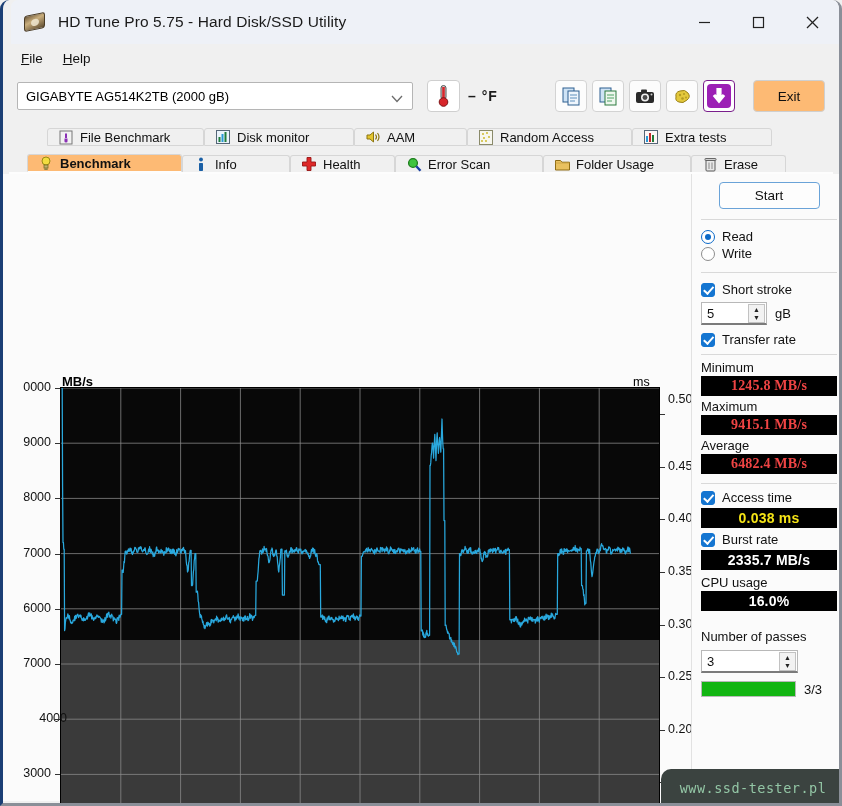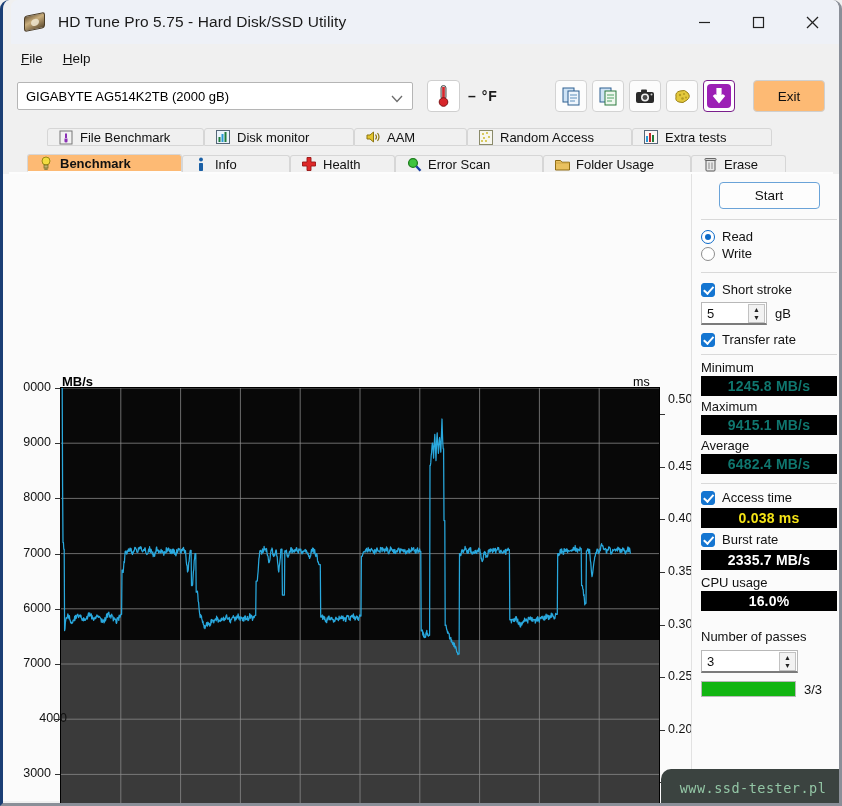--- a/index.html
+++ b/index.html
@@ -166,21 +166,21 @@
     display:flex; flex-direction:column; background:#f2f2f2; border:1px solid #c2c2c2;
   }
   .spin-btns div { flex:1; display:flex; align-items:center; justify-content:center; font-size:7px; color:#222; }
   .spin-unit { font-size:13px; color:#111; }
   .res-label { font-size:13px; color:#111; padding:3px 4px 1px 4px; }
   .lcd {
     margin:0 4px; height:20px; background:#000;
     display:flex; align-items:center; justify-content:center;
     font-size:14px; font-weight:bold; letter-spacing:.2px;
   }
-  .lcd.cyan { color:#0f766e; }
+  .lcd.cyan { color:#ef4444;font-family:Liberation Serif, serif; }
   .lcd.yellow { color:#f5e416; }
   .lcd.white { color:#ffffff; }
   .passes-label { font-size:13px; color:#111; padding:3px 4px 2px 4px; }
   .progress-row { display:flex; align-items:center; gap:8px; padding:6px 4px 0 4px; }
   .pbar {
     width:95px; height:16px; background:#eaeaea; border:1px solid #b9b9b9;
     position:relative; overflow:hidden;
   }
   .pbar .fill { position:absolute; left:0; top:0; bottom:0; background:#12b512; }
   .pcount { font-size:13px; color:#111; }

